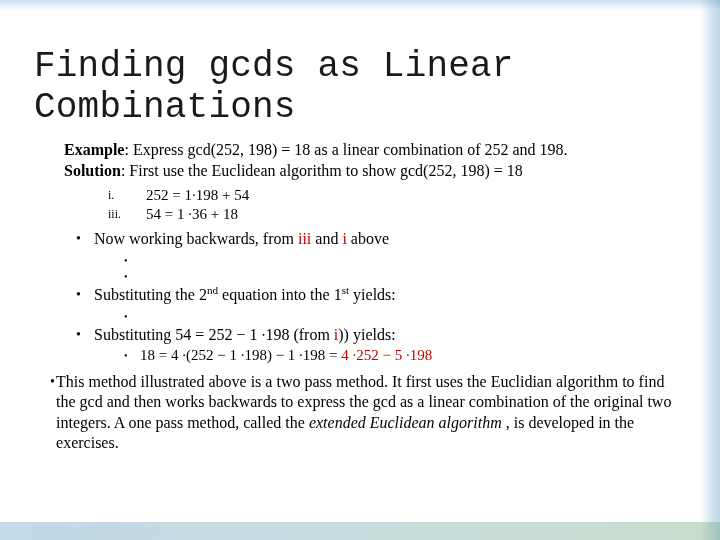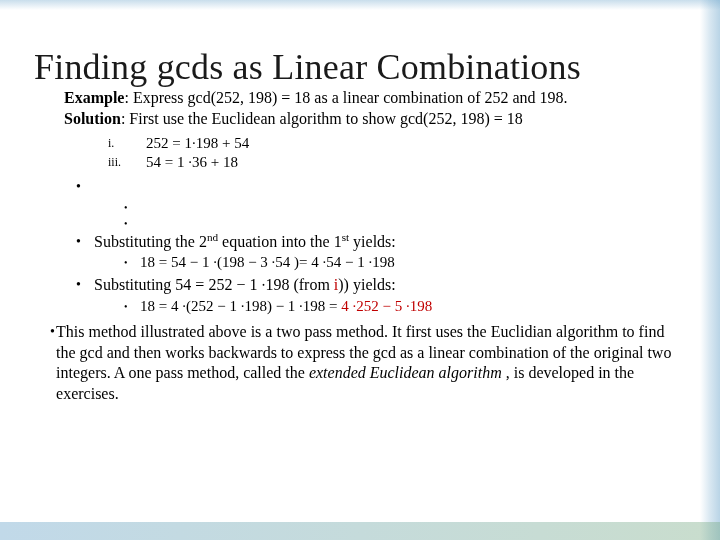--- a/index.html
+++ b/index.html
@@ -16,25 +16,25 @@
   }
   body::before {
     content: "";
     position: absolute;
     left: 0; right: 0; bottom: 0;
     height: 18px;
     background: linear-gradient(90deg, rgba(100,160,200,.4), rgba(120,170,130,.4));
     pointer-events: none;
   }
   .title {
-    font-family: Liberation Serif, serif;
+    font-family: Liberation Mono, monospace;
     font-weight: 300;
     font-size: 36px;
     color: #1a1a1a;
-    margin-bottom: 0;
+    margin-bottom: 12px;
     letter-spacing: .2px;
   }
   .indent1 { margin-left: 30px; font-size: 16px; line-height: 1.28; margin-bottom: 1px; }
   .indent1 b { font-weight: bold; }
   .roman-list { margin-left: 74px; margin-top: 4px; margin-bottom: 4px; font-size: 15px; }
   .roman-item { display: flex; line-height: 1.3; }
   .roman-item .marker { width: 38px; font-size: 12px; padding-top: 2px; }
   .bullet-list { margin-left: 42px; margin-top: 2px; }
   .bullet-list > .b-item { display: flex; font-size: 16px; line-height: 1.3; margin-bottom: 1px; }
   .bullet-list > .b-item > .marker { width: 18px; font-size: 14px; line-height: 1.4; }
@@ -67,20 +67,23 @@
     </div>
   <div class="roman-item">
       <span class="marker">iii.</span>
       <span>54 = 1 ∙36 + 18</span>
     </div>
 </div>
 
 <div class="bullet-list">
   <div class="b-item">
     <span class="marker">•</span>
+    <span>
+      <span>Now working backwards, from </span><span class="red">iii</span><span> and </span><span class="red">i</span><span> above</span>
+    </span>
   </div>
 </div>
 <div class="sub-list">
   <div class="s-item">
       <span class="marker">•</span>
     </div>
   <div class="s-item">
       <span class="marker">•</span>
     </div>
 </div>
@@ -89,21 +92,20 @@
   <div class="b-item">
     <span class="marker">•</span>
     <span>
       <span>Substituting the 2</span><span class="sup">nd</span><span> equation into the 1</span><span class="sup">st</span><span> yields:</span>
     </span>
   </div>
 </div>
 <div class="sub-list">
   <div class="s-item">
       <span class="marker">•</span>
-      <span>18 = 54 − 1 ∙(198 − 3 ∙54 )= 4 ∙54 − 1 ∙198</span>
     </div>
 </div>
 
 <div class="bullet-list">
   <div class="b-item">
     <span class="marker">•</span>
     <span>
       <span>Substituting 54 = 252 − 1 ∙198 (from </span><span class="red">i</span><span>)) yields:</span>
     </span>
   </div>

